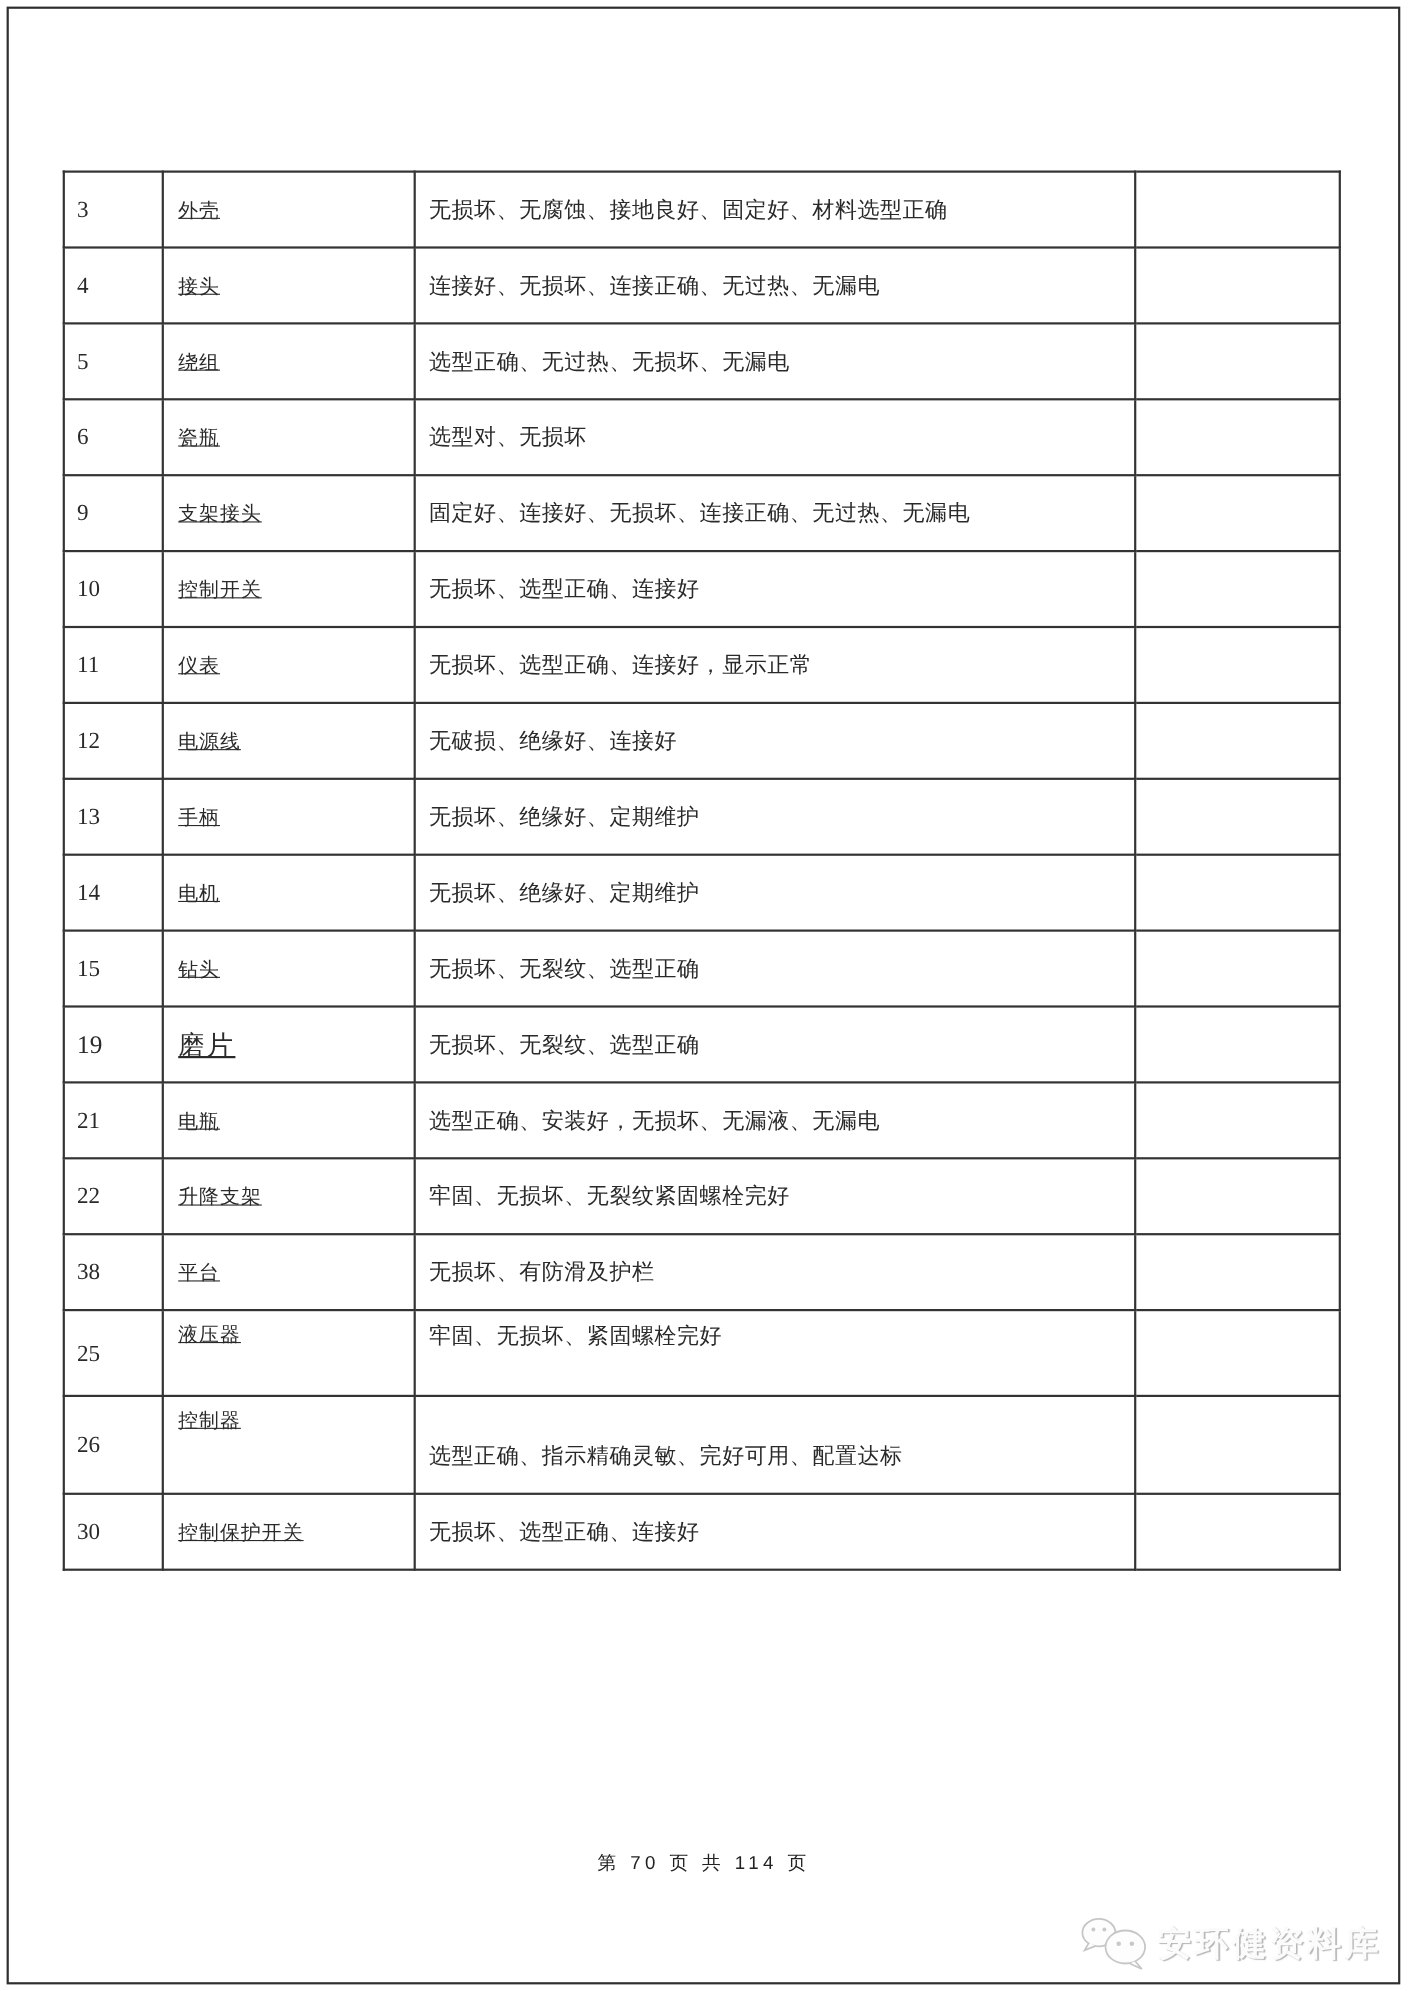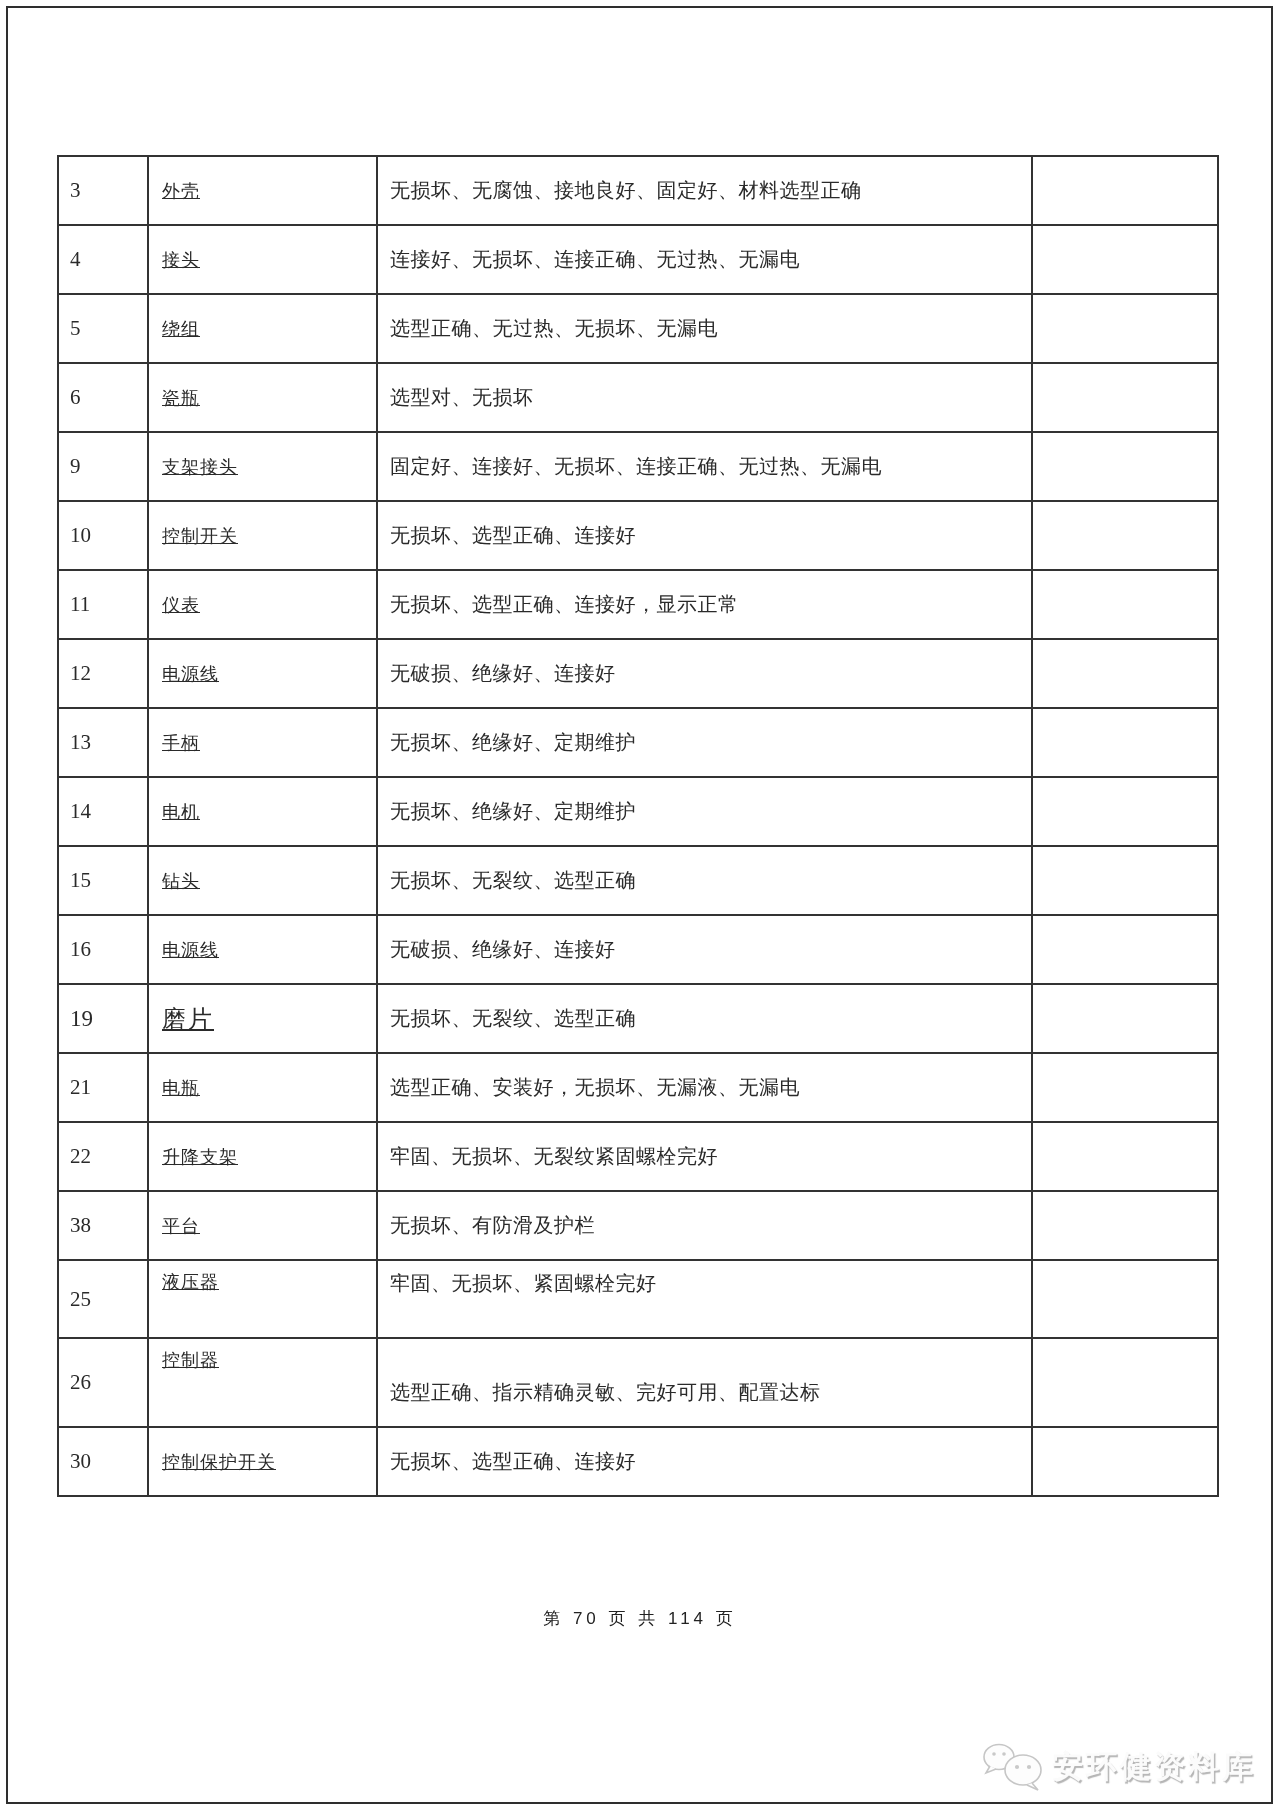--- a/index.html
+++ b/index.html
@@ -74,21 +74,21 @@
     padding-top: 9px;
   }
   tr[data-no="26"] td.criteria {
     vertical-align: bottom;
     padding-bottom: 20px;
     font-family: Liberation Serif, serif;
   }
   .footer {
     position: absolute;
     left: 0;
-    top: 1607px;
+    top: 1682px;
     width: 100%;
     text-align: center;
     font-size: 17px;
     letter-spacing: 4px;
     color: #222222;
     font-family: "Liberation Sans", "DejaVu Sans", sans-serif;
   }
   .watermark {
     position: absolute;
     right: 24px;
@@ -179,26 +179,20 @@
         <tr data-no="14">
           <td class="no">14</td>
           <td class="item">电机</td>
           <td class="criteria">无损坏、绝缘好、定期维护</td>
           <td class="result"></td>
         </tr>
         <tr data-no="15">
           <td class="no">15</td>
           <td class="item">钻头</td>
           <td class="criteria">无损坏、无裂纹、选型正确</td>
-          <td class="result"></td>
-        </tr>
-        <tr data-no="16">
-          <td class="no">16</td>
-          <td class="item">电源线</td>
-          <td class="criteria">无破损、绝缘好、连接好</td>
           <td class="result"></td>
         </tr>
         <tr data-no="19" class="emphasis">
           <td class="no">19</td>
           <td class="item">磨片</td>
           <td class="criteria">无损坏、无裂纹、选型正确</td>
           <td class="result"></td>
         </tr>
         <tr data-no="21">
           <td class="no">21</td>

